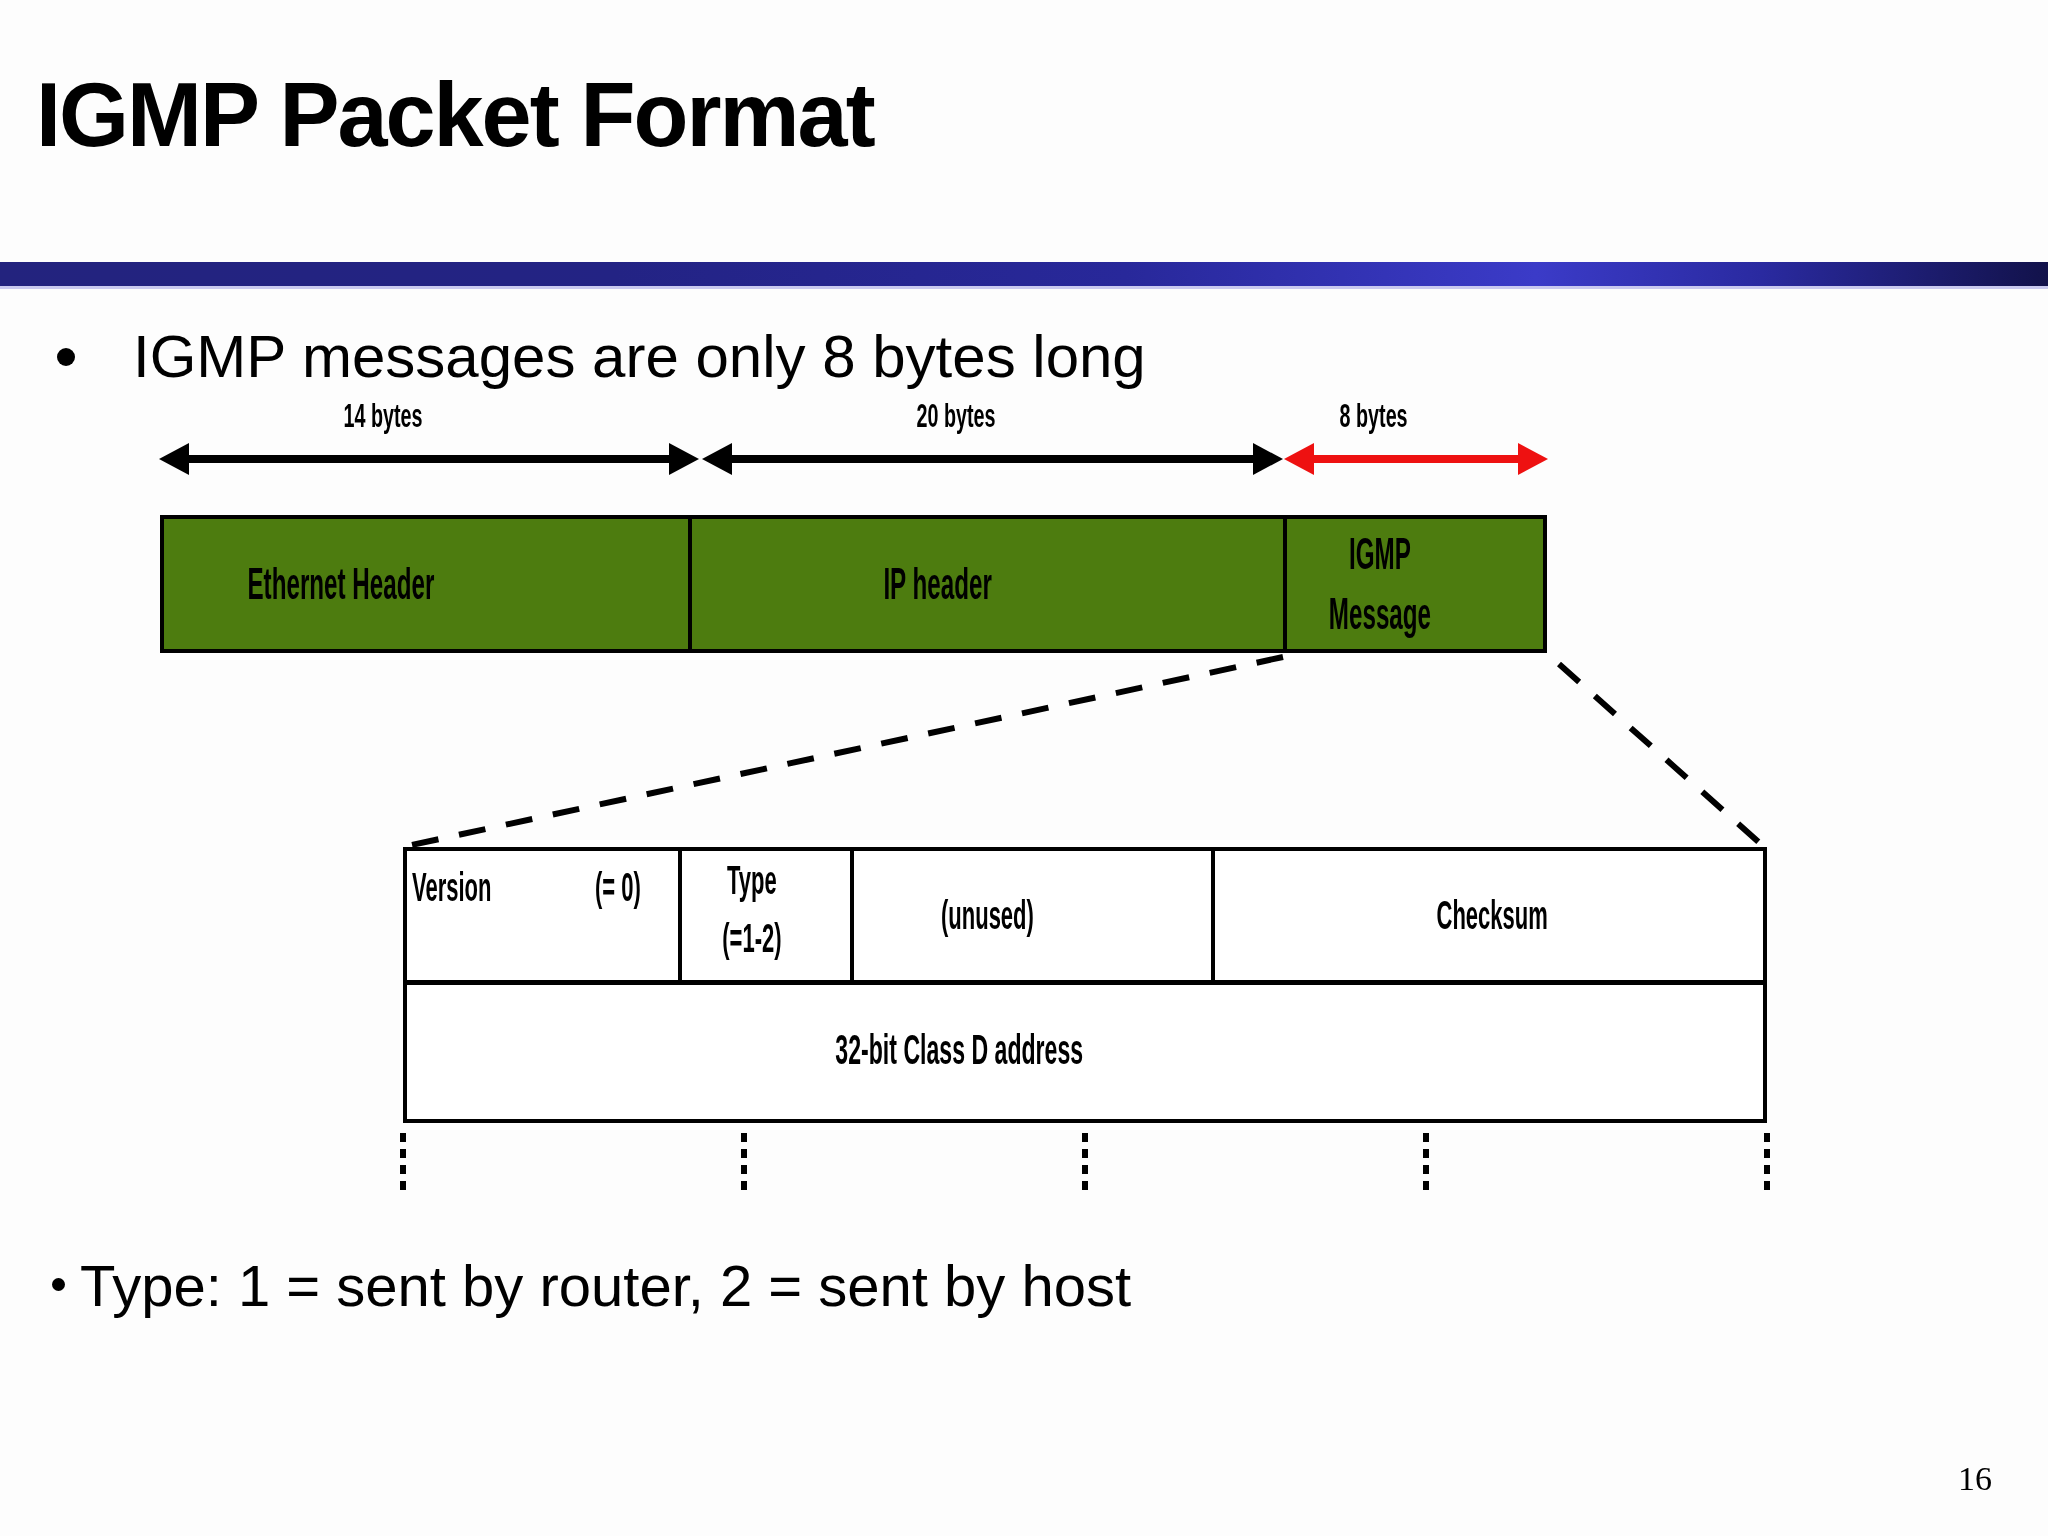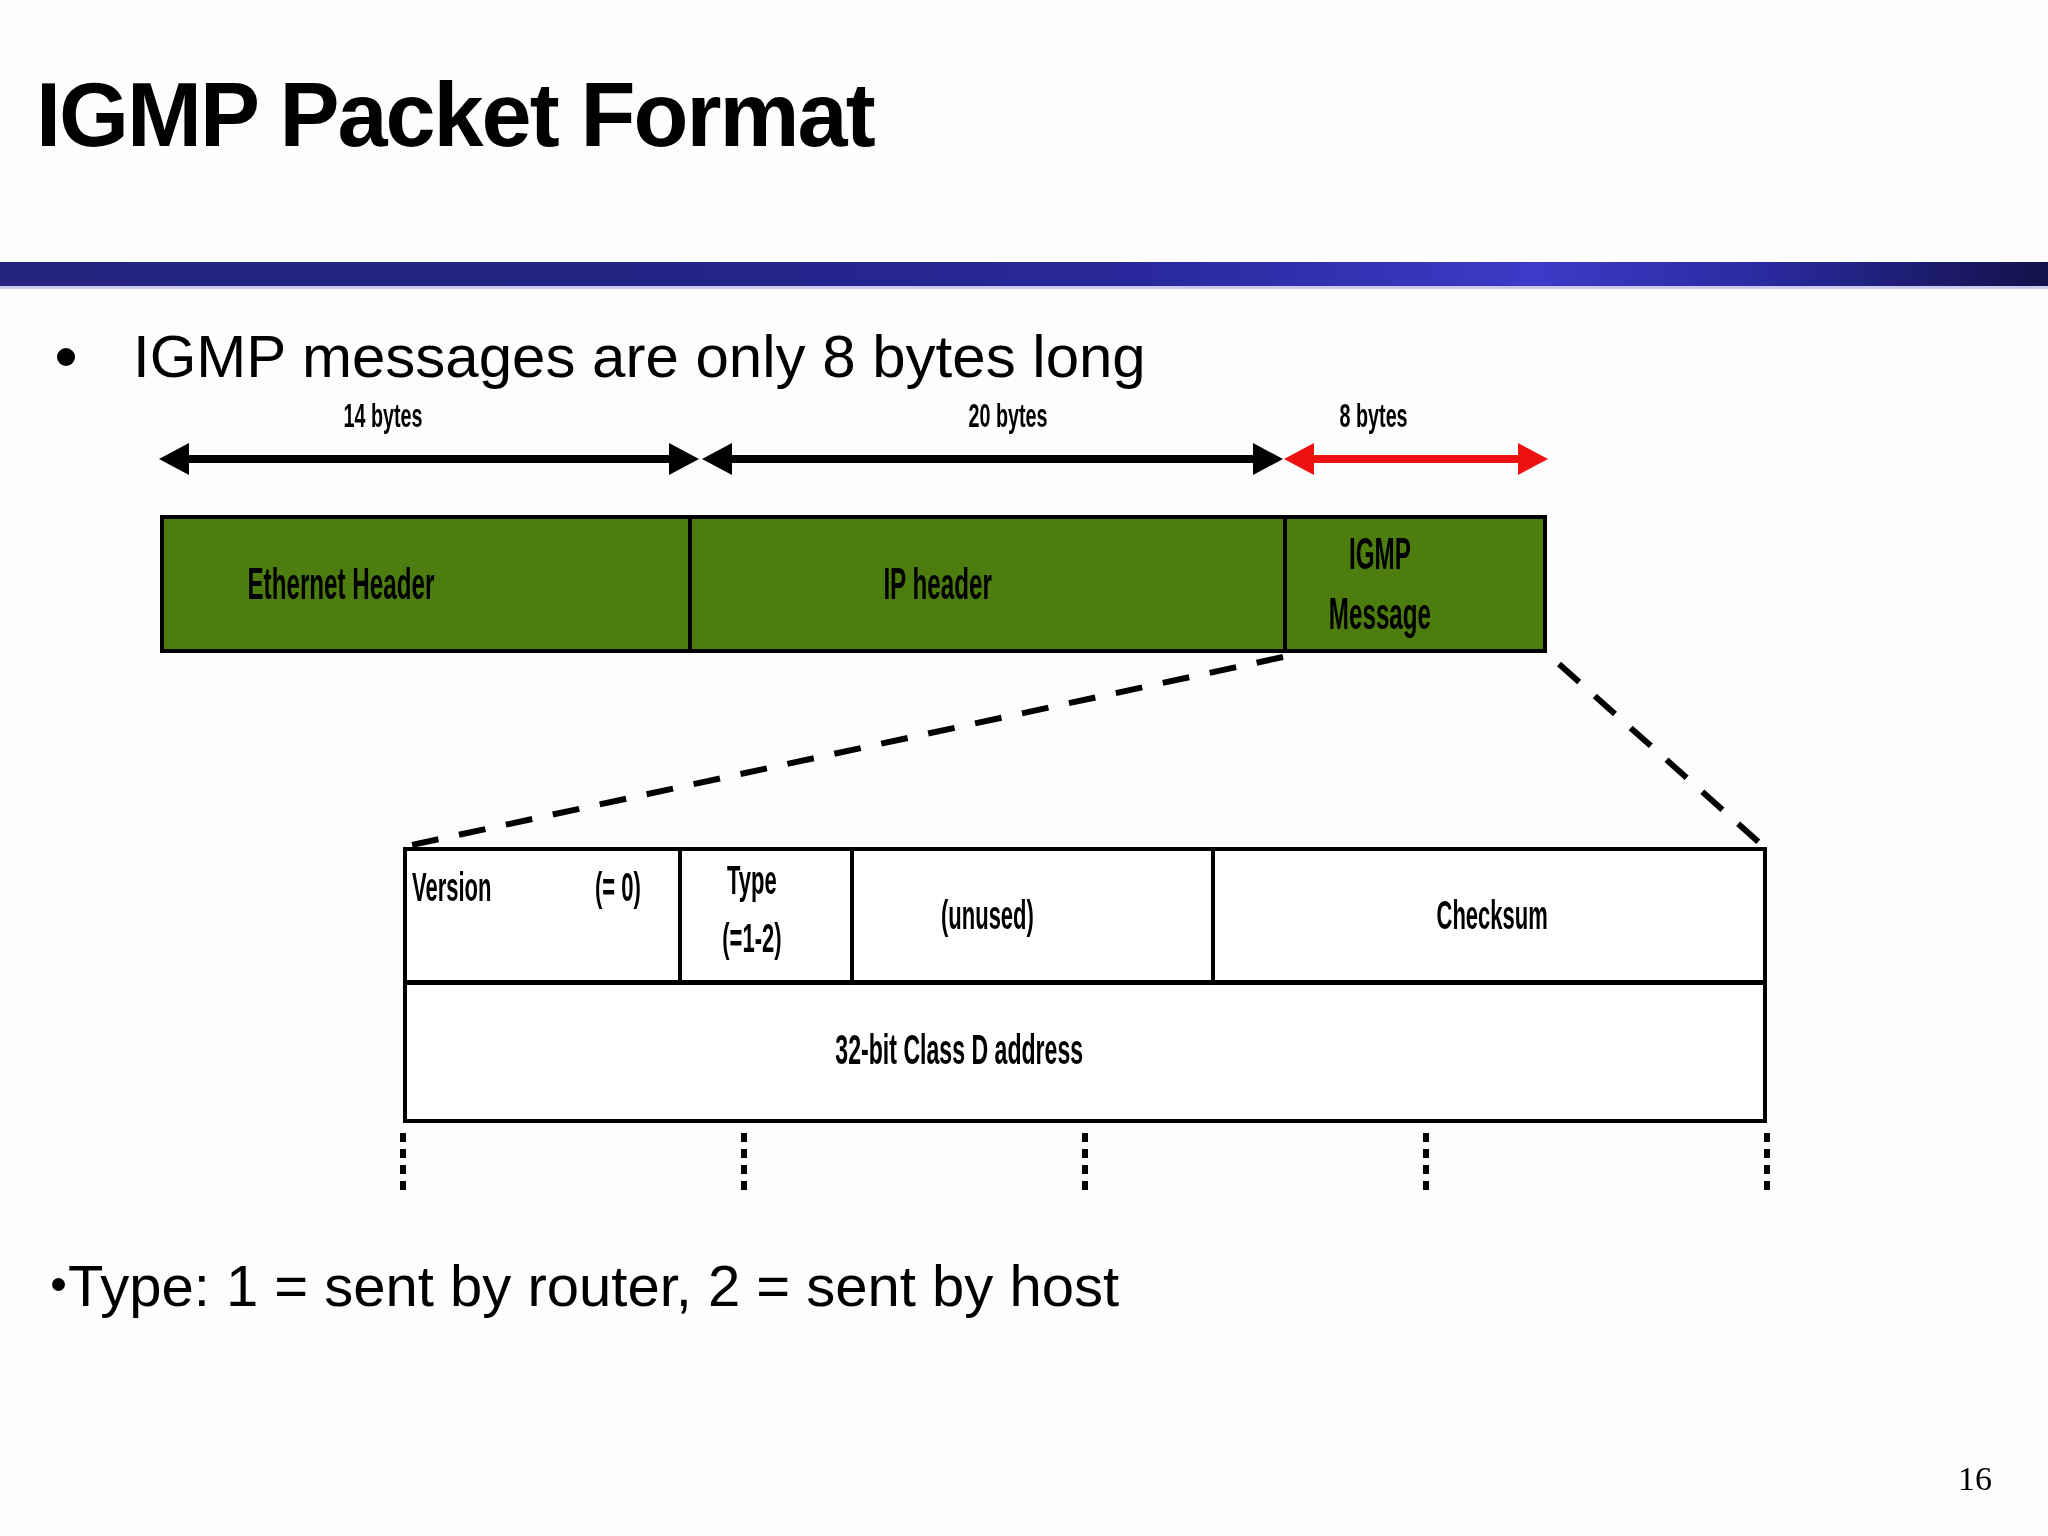--- a/index.html
+++ b/index.html
@@ -18,21 +18,21 @@
     background:linear-gradient(90deg,
       var(--bar-navy,#23237e) 0%, #232384 30%, #28289a 55%,
       var(--bar-blue,#3b3bc8) 75%, #2a2aa0 86%, #12124a 100%);
     border-bottom:3px solid #c9c9ef;
   }
   
   .bullet-dot{position:absolute;background:#000;border-radius:50%;}
   .bullet1-dot{left:57px;top:348px;width:18px;height:18px;}
   .bullet1-text{position:absolute;left:133px;top:322px;font-size:60px;white-space:nowrap;}
   .bullet2-dot{left:52px;top:1278px;width:13px;height:13px;}
-  .bullet2-text{position:absolute;left:68px;top:1252px;font-size:58px;white-space:nowrap;}
+  .bullet2-text{position:absolute;left:80px;top:1252px;font-size:58px;white-space:nowrap;}
   
   .byte-label{
     position:absolute;top:396px;width:200px;text-align:center;
     font-size:34px;font-weight:bold;white-space:nowrap;
   }
   .byte-label>span{display:inline-block;transform:scaleX(0.58);transform-origin:center;}
   
   .darrow{position:absolute;top:438px;height:42px;}
   .darrow .shaft{position:absolute;left:26px;right:26px;top:17px;height:8px;background:var(--arrow-black,#000);}
   .darrow .head-l{position:absolute;left:0;top:5px;width:0;height:0;
@@ -95,21 +95,21 @@
   <div class="title">IGMP Packet Format</div>
 
   <div class="accent-bar"></div>
 
   <div class="bullet-dot bullet1-dot"></div>
   <div class="bullet1-text">IGMP messages are only 8 bytes long</div>
 
   <div class="byte-label" style="left:283px;">
     <span>14 bytes</span>
   </div>
-  <div class="byte-label" style="left:908px;">
+  <div class="byte-label" style="left:856px;">
     <span>20 bytes</span>
   </div>
   <div class="byte-label" style="left:1274px;">
     <span>8 bytes</span>
   </div>
 
   <div class="darrow" style="left:159px;width:540px;">
     <div class="head-l"></div>
     <div class="shaft"></div>
     <div class="head-r"></div>

